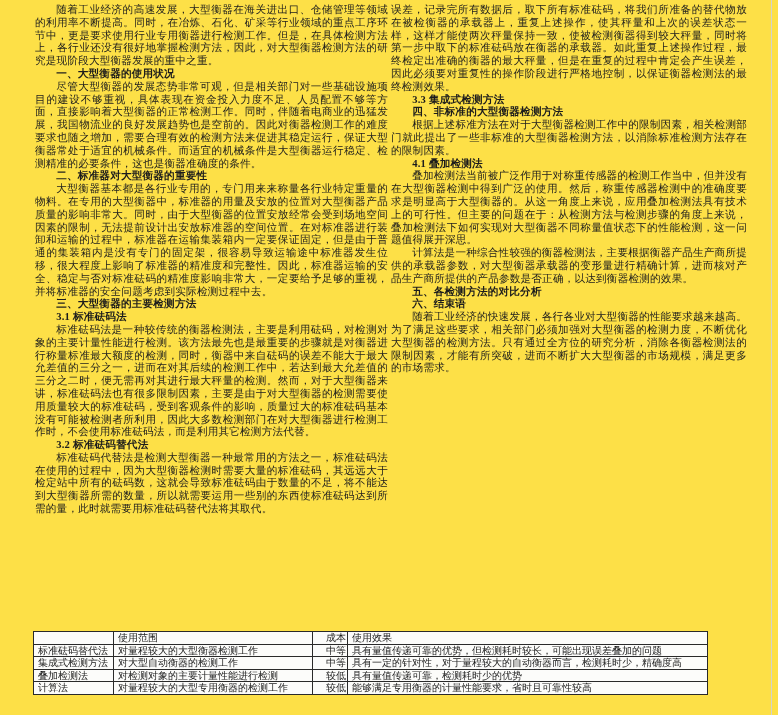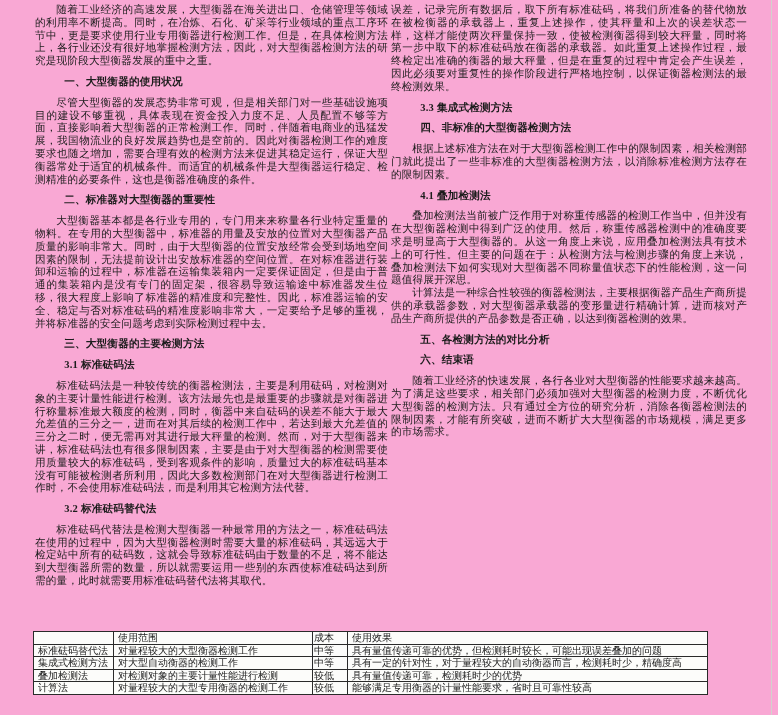--- a/index.html
+++ b/index.html
@@ -1,56 +1,56 @@
 <!DOCTYPE html>
 <html><head>
 <meta charset="utf-8">
 <style>
   html,body{margin:0;padding:0;}
   body{background:#e9e9e6;}
   .page{
     position:relative;
     width:778px;height:715px;
-    background:#f9a8d4;
+    background:#fde047;
     overflow:hidden;
     font-family:"Liberation Serif","DejaVu Serif",serif;
     color:#1c1c1c;
   }
   .col{
     position:absolute;top:4px;
     font-size:10.6px;
     line-height:12.8px;
     text-align:justify;
     text-justify:inter-ideograph;
     letter-spacing:0.2px;
   }
   .col-left{left:35px;width:353px;}
   .col-right{left:391px;width:356px;}
   .p{margin:0;text-indent:2em;}
   .p-cont{margin:0;text-indent:0;}
-  .h{margin:8px;text-indent:2em;font-weight:bold;}
+  .h{margin:0;text-indent:2em;font-weight:bold;}
   table.cmp{
     position:absolute;left:33px;top:631px;
     width:674px;
     border-collapse:collapse;
     table-layout:fixed;
     font-size:10px;
     background:#fcfcfa;
   }
   table.cmp td{
     border:1px solid #2a2a2a;
     padding:0 4px;
     height:11.6px;
     line-height:11.5px;
     white-space:nowrap;
     overflow:hidden;
     font-family:"Liberation Serif","DejaVu Serif",serif;
     color:#1c1c1c;
   }
-  table.cmp td.c-cost{text-align:left;padding:0 1px;}
+  table.cmp td.c-cost{text-align:right;padding:0 1px;}
   .scan-line{
     position:absolute;left:771px;top:0;
     width:1px;height:715px;
     background:#d2d2cc;
   }
 </style>
 </head>
 <body>
 
 <div class="page">

